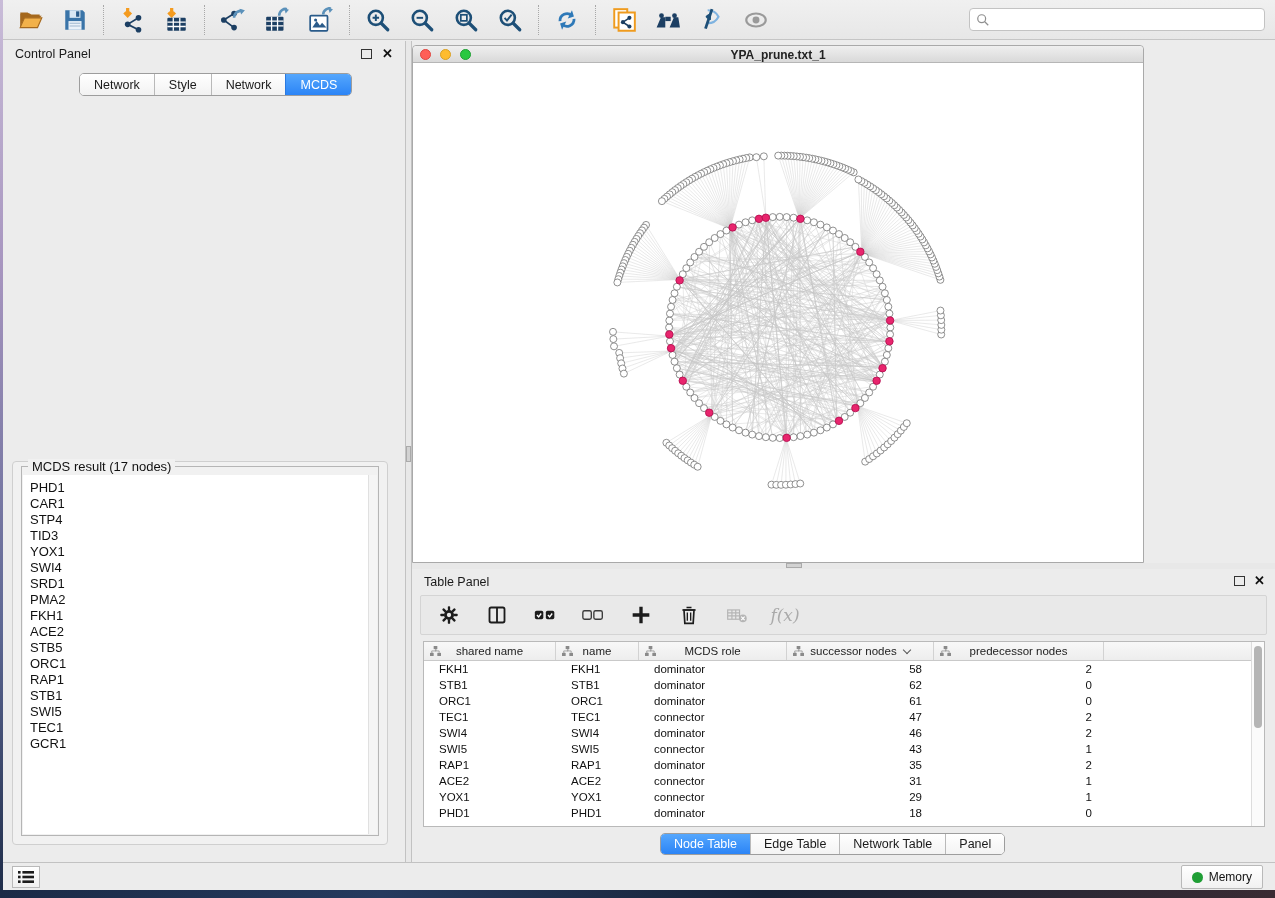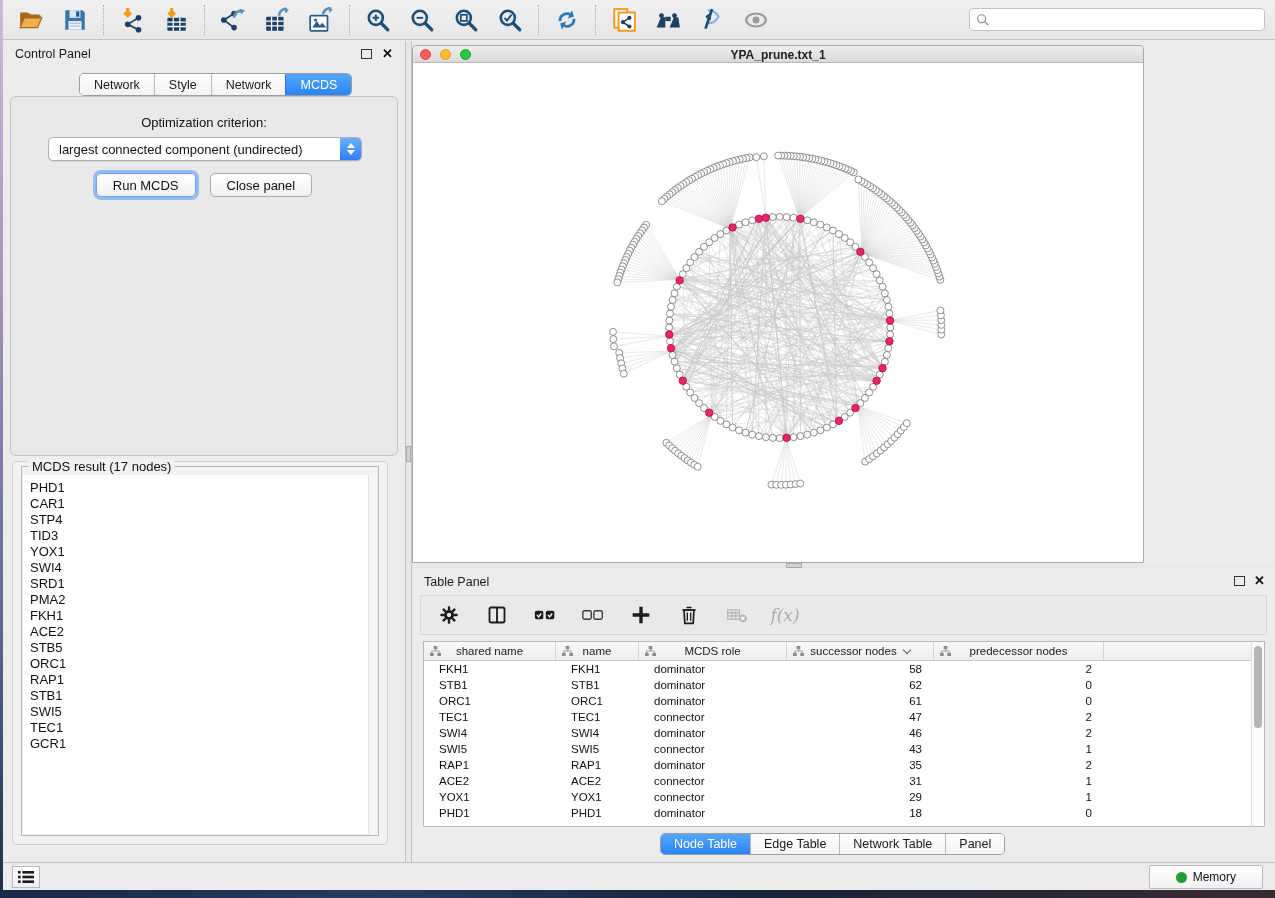--- a/index.html
+++ b/index.html
@@ -115,21 +115,21 @@
     border-radius:5px; overflow:hidden; background:#fff; }
   .ttabseg { padding:0 13px; font-size:12.5px; color:#1a1a1a; display:flex; align-items:center;
     border-left:1px solid #b9b9b9; background:linear-gradient(#ffffff,#f3f3f3); cursor:pointer; white-space:nowrap; }
   .ttabseg:first-child { border-left:none; }
   .ttabseg.active { background:linear-gradient(#55a7fd,#2b84f6); color:#fff; border-left-color:#2b7ae0; }
 
   
   .statusbar { position:absolute; left:0; top:862px; width:100%; height:28px; background:#ececec; border-top:1px solid #c2c2c2; }
   .listbtn { position:absolute; left:9px; top:3px; width:28px; height:22px; background:linear-gradient(#fff,#efefef);
     border:1px solid #b9b9b9; display:flex; align-items:center; justify-content:center; cursor:pointer; }
-  .membtn { position:absolute; right:12px; top:2px; height:24px; padding:0 26px; background:linear-gradient(#fff,#f1f1f1);
+  .membtn { position:absolute; right:12px; top:2px; height:24px; padding:0 10px; background:linear-gradient(#fff,#f1f1f1);
     border:1px solid #b9b9b9; border-radius:2px; display:flex; align-items:center; gap:6px; font-size:12px; color:#111; cursor:pointer; }
   .memdot { width:11px; height:11px; border-radius:50%; background:#1f9e35; }
 </style>
 </head>
 <body>
 
 <div id="app">
   <div class="wall-left"></div>
   <div class="wall-bottom"></div>
 
@@ -295,34 +295,20 @@
         <span class="panel-title">Control Panel</span>
         <span class="win-float"></span>
         <span class="win-close">✕</span>
       </div>
       <div class="tabset" id="cp-tabs">
           <div class="tabseg">Network</div>
           <div class="tabseg">Style</div>
           <div class="tabseg">Network</div>
           <div class="tabseg active">MCDS</div>
         </div>
-      <div class="tabcontent">
-        <div class="opt-label">Optimization criterion:</div>
-        <div class="selectbox">
-          <span class="sel-text">largest connected component (undirected)</span>
-          <span class="sel-stepper">
-              <i class="sel-up"></i>
-              <i class="sel-down"></i>
-            </span>
-        </div>
-        <div class="btnrow">
-          <div class="pbtn focused">Run MCDS</div>
-          <div class="pbtn">Close panel</div>
-        </div>
-      </div>
       <div class="result-panel">
         <div class="result-fieldset">
           <span class="result-legend">MCDS result (17 nodes)</span>
           <div class="result-list" id="mcds-list">
             <div class="result-scroll"></div>
           <div class="result-item" style="padding-top: 5px;">PHD1</div>
               <div class="result-item">CAR1</div>
               <div class="result-item">STP4</div>
               <div class="result-item">TID3</div>
               <div class="result-item">YOX1</div>

